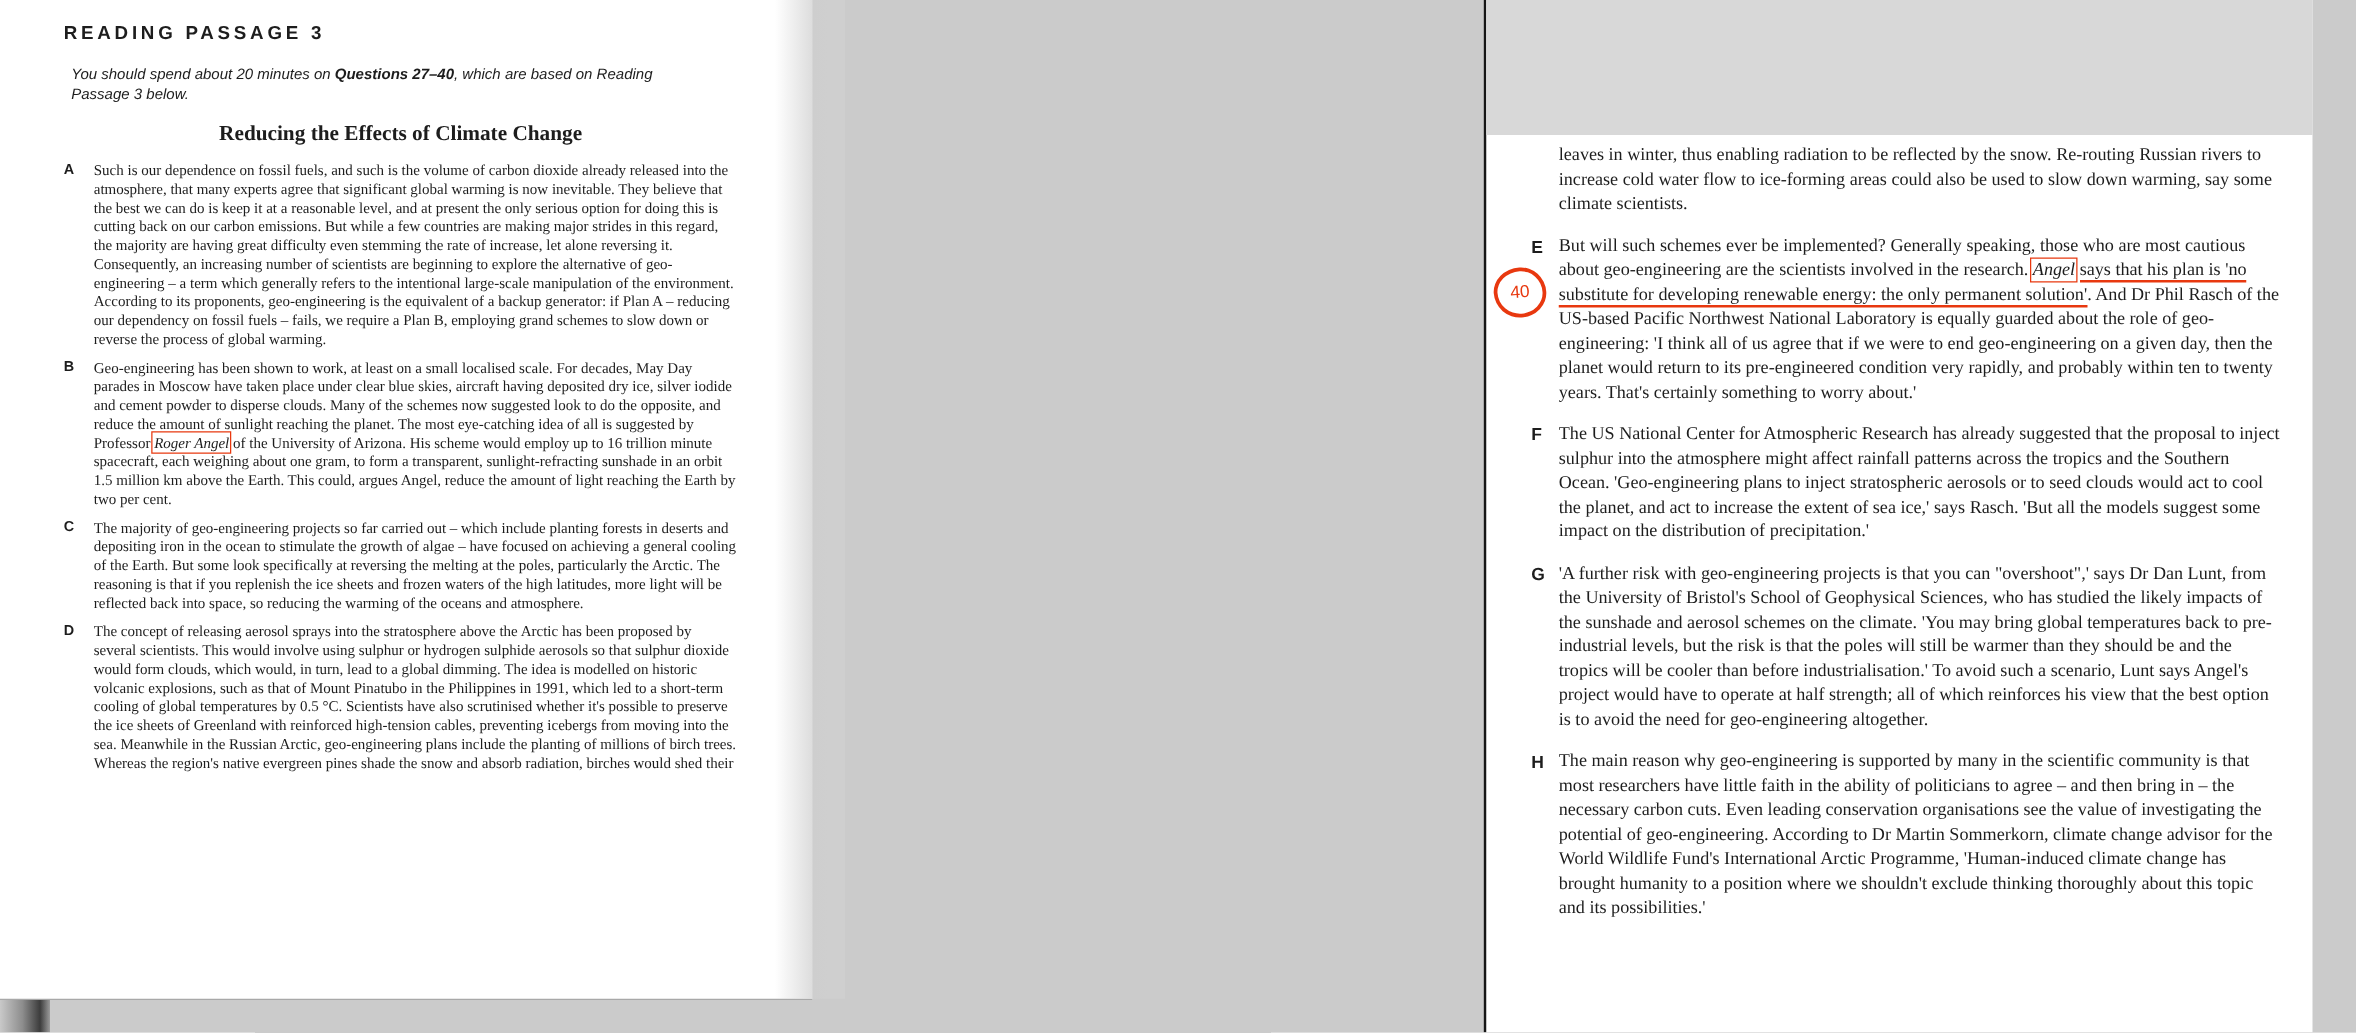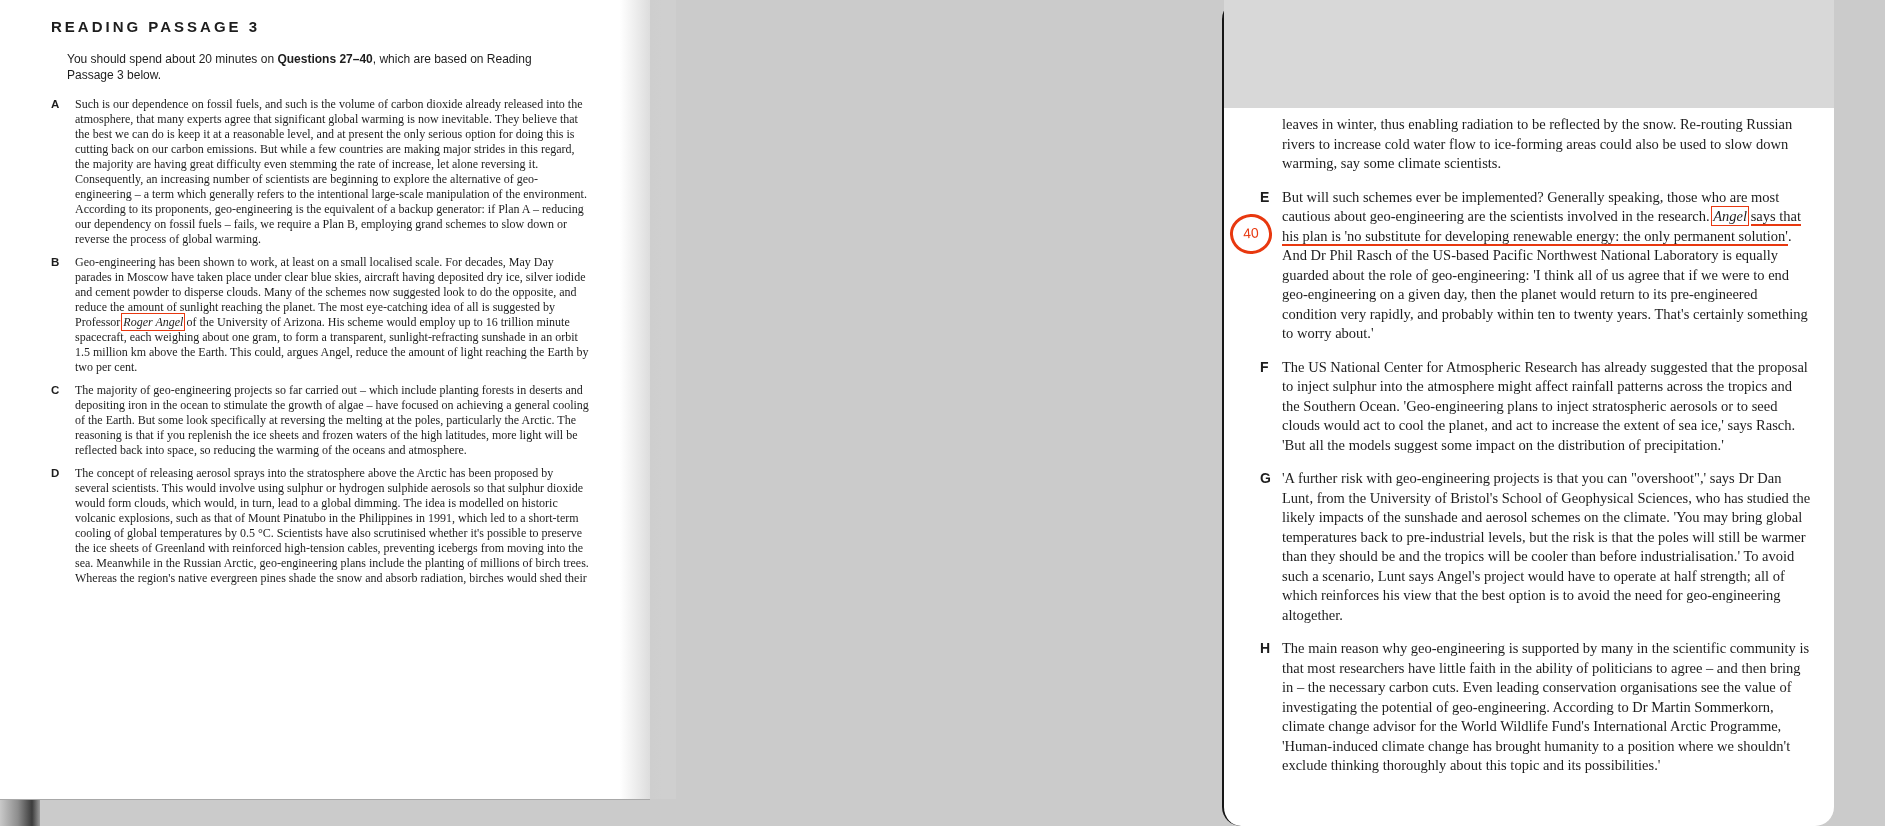--- a/index.html
+++ b/index.html
@@ -25,33 +25,33 @@
   .sci-letter{position:absolute;left:16px;font-weight:bold;}
 
   
   .spine{position:absolute;left:505;top:0;width:40px;height:826px;
          background:linear-gradient(to right,#c9c9c9 0%,#8d8d8d 45%,#3c3c3c 80%,#9b9b9b 100%);}
   .mid-page{position:absolute;left:545;top:8;width:650px;height:800px;background:#fff;
             box-sizing:border-box;padding:18px 60px 12px 51px;border-bottom:1px solid #a8a8a8;}
   .mid-fade{position:absolute;right:-26px;top:0;width:56px;height:100%;
             background:linear-gradient(to right,rgba(203,203,203,0),#cfcfcf 75%);}
   .kicker{font-weight:bold;font-size:15px;letter-spacing:3px;margin:0 0 16px 0;}
-  .time-note{font-size:12px;line-height:16px;max-width:500px;margin:0 0 14px 16px;}
+  .time-note{font-style:italic;font-size:12px;line-height:16px;max-width:500px;margin:0 0 14px 6px;}
   .p-title{font-family:"Liberation Serif",serif;font-weight:bold;font-size:17px;
            text-align:center;margin:8px 0 12px 0;}
   .p-byline{font-family:"Liberation Serif",serif;font-style:italic;font-size:13.5px;
             line-height:17px;text-align:center;max-width:450px;margin:0 auto 16px auto;}
   .passage{font-family:"Liberation Serif",serif;font-size:12px;line-height:15px;}
   .passage .para{position:relative;padding-left:24px;margin:0 0 8px 0;}
   .passage .para-label{position:absolute;left:0;top:0;font-family:"Liberation Sans",sans-serif;
             font-weight:bold;font-size:11.5px;}
 
   
-  .right-region{position:absolute;left:1222px;top:0;width:612px;height:826px;background:#fff;
-                border-left:2.5px solid #161616;box-sizing:border-box;border-radius:19px;}
+  .right-region{position:absolute;left:1187px;top:0;width:663px;height:826px;background:#fff;
+                border-left:2.5px solid #161616;box-sizing:border-box;}
   .right-topstrip{height:108px;background:var(--right-top-bg,#d8d8d8);}
   .right-content{padding:7px 23px 0 58px;font-family:"Liberation Serif",serif;
                  font-size:14.5px;line-height:19.5px;}
   .right-content .para{position:relative;margin:0 0 14px 0;}
   .right-content .para-label{position:absolute;left:-22px;top:0;
         font-family:"Liberation Sans",sans-serif;font-weight:bold;font-size:14px;}
   .q40-circle{position:absolute;left:-52px;top:26px;width:36px;height:34px;
         border:3px solid var(--annotation-red,#e8380f);color:var(--annotation-red,#e8380f);
         border-radius:52% 48% 50% 50%/48% 52% 48% 52%;transform:rotate(-4deg);
         display:flex;align-items:center;justify-content:center;
@@ -117,20 +117,21 @@
       </div>
     </div>
   </div>
 
   <div class="spine"></div>
 
   <div class="mid-page">
     <div class="mid-fade"></div>
     <div class="kicker">READING PASSAGE 3</div>
     <div class="time-note"><span>You should spend about 20 minutes on </span><span class="mark-bold">Questions 27–40</span><span>, which are based on Reading Passage 3 below.</span></div>
+    <div class="p-title">Reducing the Effects of Climate Change</div>
 
     <div class="passage">
       <div class="para">
         <span class="para-label">A</span>
         <div><span>Such is our dependence on fossil fuels, and such is the volume of carbon dioxide already released into the atmosphere, that many experts agree that significant global warming is now inevitable. They believe that the best we can do is keep it at a reasonable level, and at present the only serious option for doing this is cutting back on our carbon emissions. But while a few countries are making major strides in this regard, the majority are having great difficulty even stemming the rate of increase, let alone reversing it. Consequently, an increasing number of scientists are beginning to explore the alternative of geo-engineering – a term which generally refers to the intentional large-scale manipulation of the environment. According to its proponents, geo-engineering is the equivalent of a backup generator: if Plan A – reducing our dependency on fossil fuels – fails, we require a Plan B, employing grand schemes to slow down or reverse the process of global warming.</span></div>
       </div>
       <div class="para">
         <span class="para-label">B</span>
         <div><span>Geo-engineering has been shown to work, at least on a small localised scale. For decades, May Day parades in Moscow have taken place under clear blue skies, aircraft having deposited dry ice, silver iodide and cement powder to disperse clouds. Many of the schemes now suggested look to do the opposite, and reduce the amount of sunlight reaching the planet. The most eye-catching idea of all is suggested by Professor </span><span class="mark-box">Roger Angel</span><span> of the University of Arizona. His scheme would employ up to 16 trillion minute spacecraft, each weighing about one gram, to form a transparent, sunlight-refracting sunshade in an orbit 1.5 million km above the Earth. This could, argues Angel, reduce the amount of light reaching the Earth by two per cent.</span></div>
       </div>

